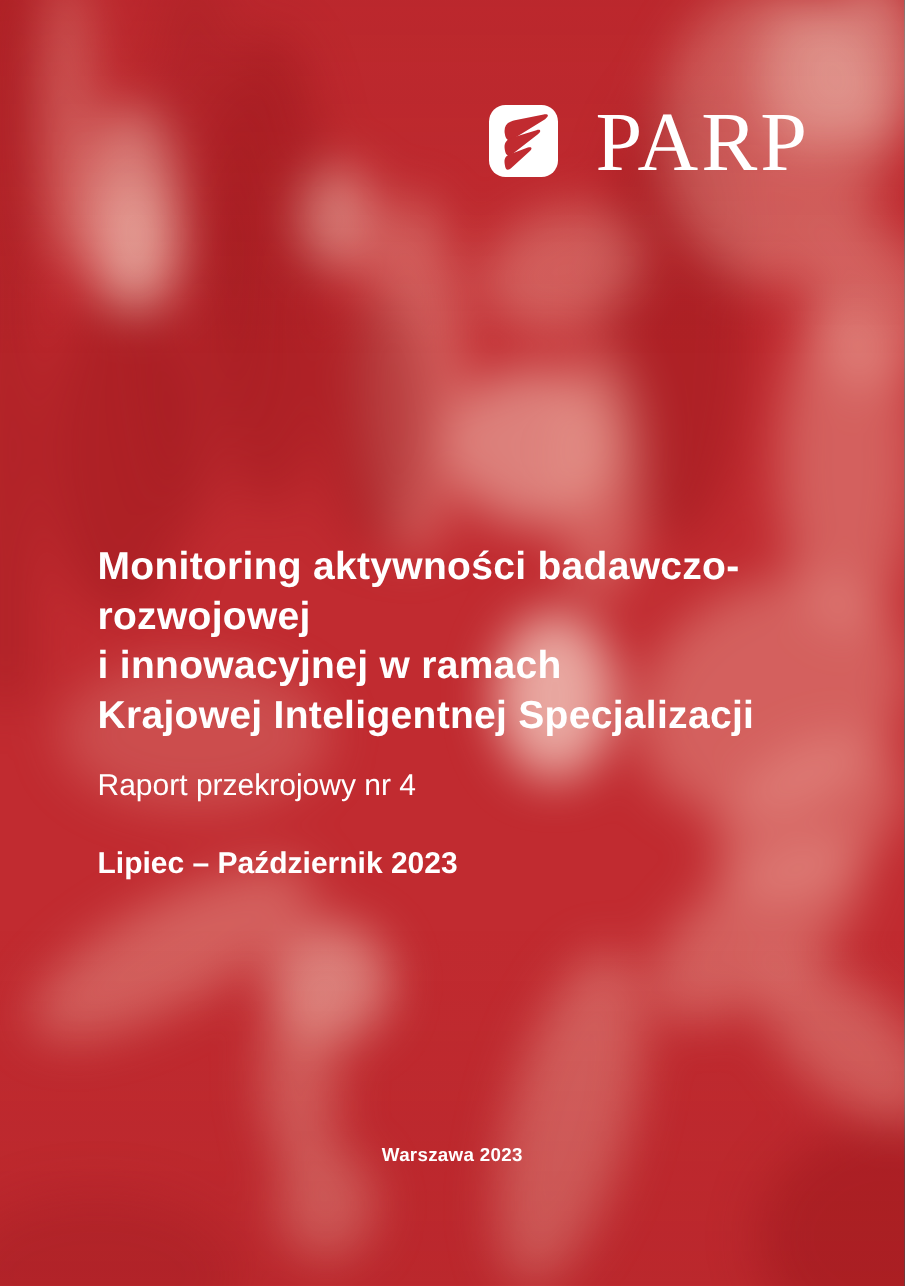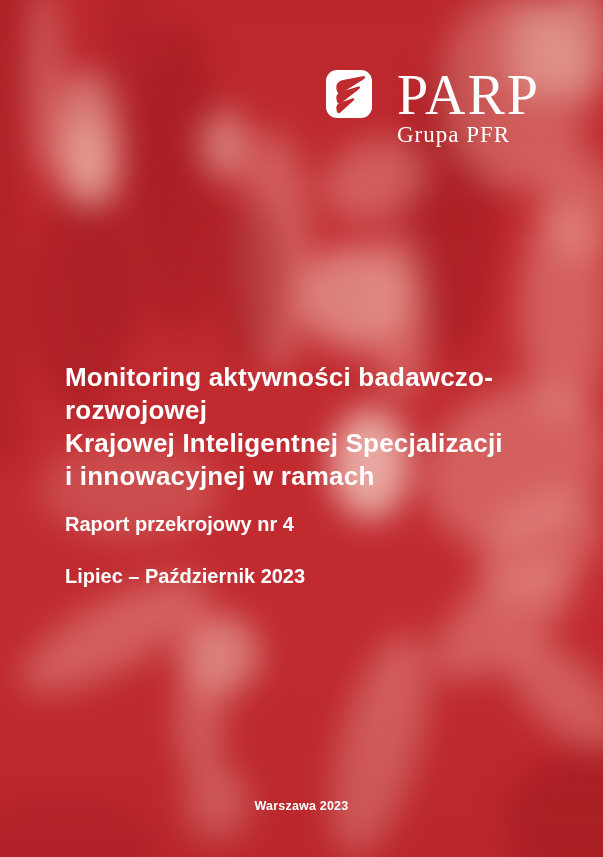--- a/index.html
+++ b/index.html
@@ -44,26 +44,26 @@
     font-size:23px;line-height:26px;
     letter-spacing:1px;
     margin-top:2px;
   }
   
   .title-block{position:absolute;left:65px;top:361px;width:500px;}
   .title-line{
     font-size:26px;font-weight:bold;line-height:33px;
     letter-spacing:0.2px;
   }
-  .report-number{position:absolute;left:65px;top:512px;font-size:20px;line-height:24px;font-weight:bold;}
+  .report-number{position:absolute;left:65px;top:512px;font-size:20px;line-height:24px;}
   .report-period{position:absolute;left:65px;top:564px;font-size:20px;line-height:24px;font-weight:bold;}
   
   .footer{
     position:absolute;left:0;top:763px;width:100%;
-    text-align:center;font-size:12.5px;font-weight:bold;letter-spacing:0.2px;margin-top:36px;
+    text-align:center;font-size:12.5px;font-weight:bold;letter-spacing:0.2px;
   }
 </style>
 </head>
 <body>
 
 <div class="page">
 
   <div class="bg-blobs" aria-hidden="true">
     <div class="blob d" style="left:-12px;top:-30px;width:32px;height:500px;border-radius:16px;"></div>
     <div class="blob l2" style="left:28px;top:-20px;width:34px;height:200px;"></div>
@@ -105,28 +105,27 @@
       <svg width="46" height="48" viewBox="0 0 48 48" aria-hidden="true">
         <g fill="#c12b30">
           <path d="M11 19 C10 13.5 13 10.5 18 9.5 L38 5.5 C41.5 5 42 6.5 39 8.8 L17 22.5 C13 24.8 11.5 22.5 11 19 Z"></path>
           <path d="M11 30 C10 25 12.8 22.5 16.5 21.5 L33 16.5 C36 15.6 36.6 17.2 34 19.3 L16.5 32.8 C13 35.3 11.5 33.5 11 30 Z"></path>
           <path d="M11 40.5 C10 36 12.3 33.8 15.5 32.8 L27 28.6 C29.8 27.7 30.4 29.2 28.3 31.2 L15.5 42.8 C12.7 45.2 11.5 44 11 40.5 Z"></path>
         </g>
       </svg>
     </div>
     <div class="logo-text">
       <div class="wordmark">PARP</div>
-      <div class="group-label">Grupa PFR</div>
     </div>
   </header>
 
   <main class="title-block">
     <div class="title-line">Monitoring aktywności badawczo-rozwojowej</div>
+    <div class="title-line">i innowacyjnej w ramach</div>
     <div class="title-line">Krajowej Inteligentnej Specjalizacji</div>
-    <div class="title-line">i innowacyjnej w ramach</div>
   </main>
 
   <div class="report-number">Raport przekrojowy nr 4</div>
   <div class="report-period">Lipiec – Październik 2023</div>
 
   <footer class="footer">Warszawa 2023</footer>
 
 </div>
 
 </body></html>

